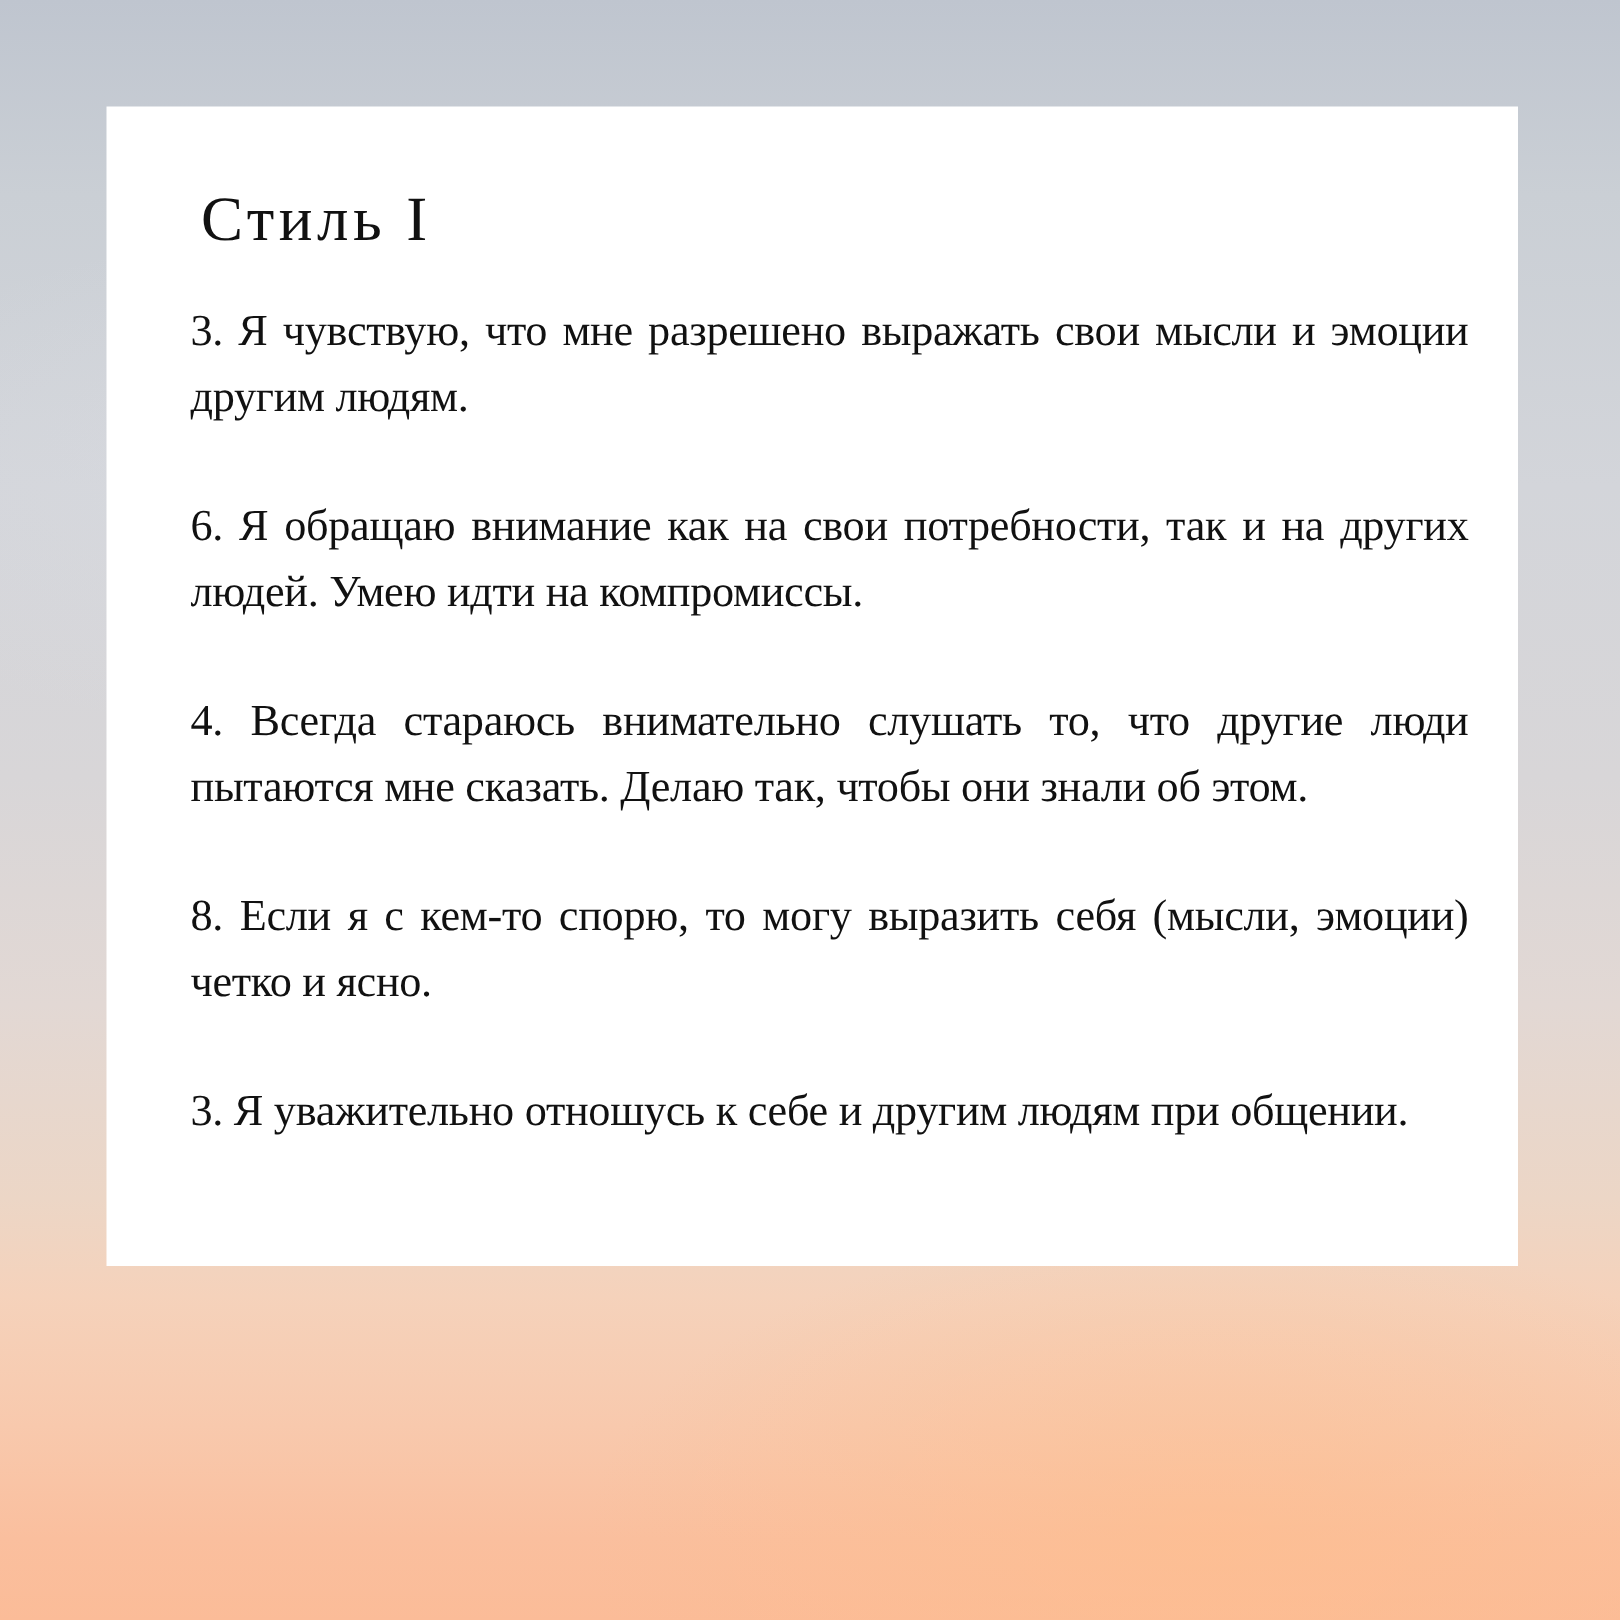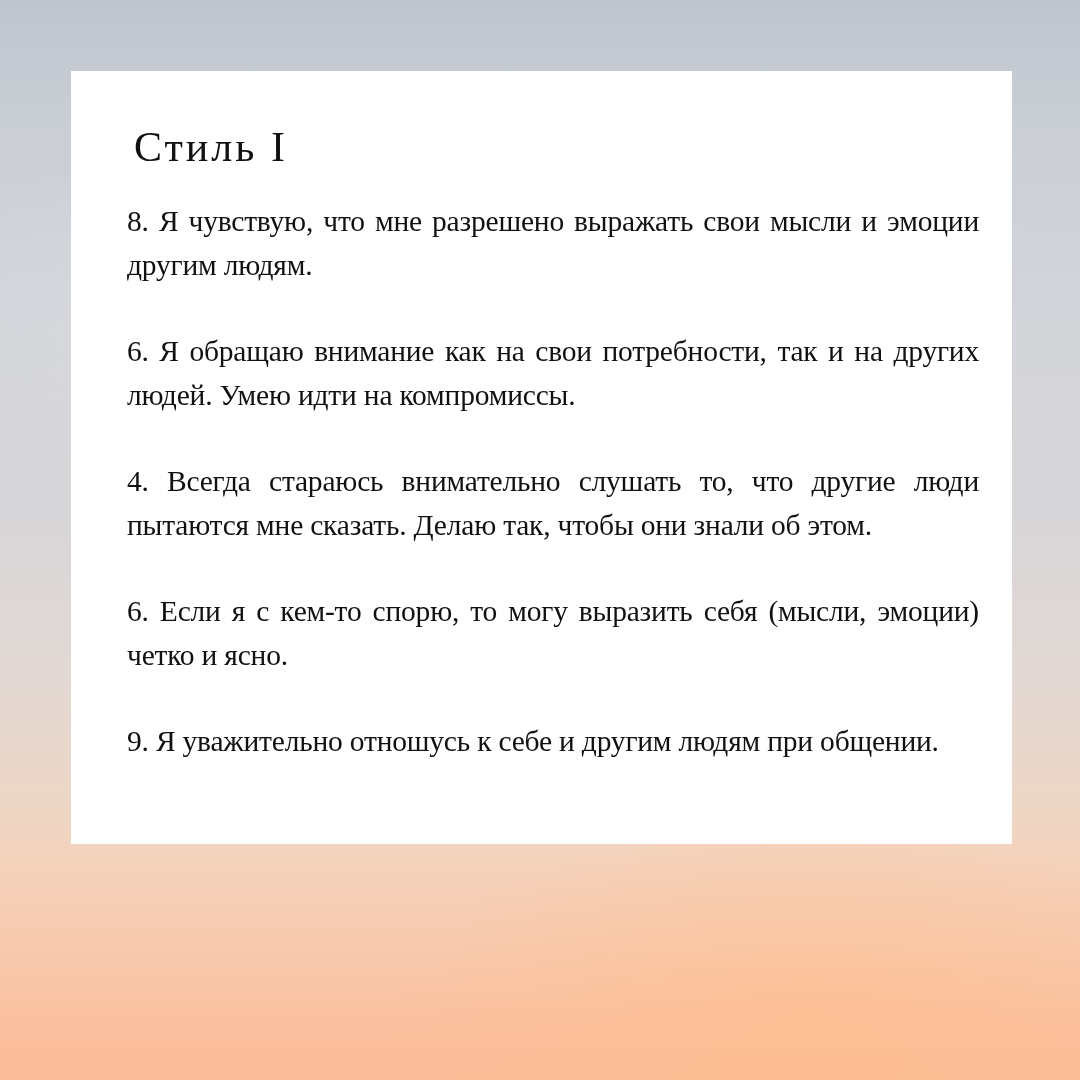--- a/index.html
+++ b/index.html
@@ -72,19 +72,19 @@
     .item:last-child { margin-bottom: 0; }
   </style>
 </head>
 <body>
 
 <div class="background"></div>
 
 <div class="card">
   <h1 class="title">Стиль I</h1>
   <ol class="items">
-    <li class="item">8. Я чувствую, что мне разрешено выражать свои мысли и эмоции другим людям.</li>
+    <li class="item">3. Я чувствую, что мне разрешено выражать свои мысли и эмоции другим людям.</li>
     <li class="item">6. Я обращаю внимание как на свои потребности, так и на других людей. Умею идти на компромиссы.</li>
     <li class="item">4. Всегда стараюсь внимательно слушать то, что другие люди пытаются мне сказать. Делаю так, чтобы они знали об этом.</li>
-    <li class="item">6. Если я с кем-то спорю, то могу выразить себя (мысли, эмоции) четко и ясно.</li>
-    <li class="item">9. Я уважительно отношусь к себе и другим людям при общении.</li>
+    <li class="item">8. Если я с кем-то спорю, то могу выразить себя (мысли, эмоции) четко и ясно.</li>
+    <li class="item">3. Я уважительно отношусь к себе и другим людям при общении.</li>
   </ol>
 </div>
 
 </body></html>

